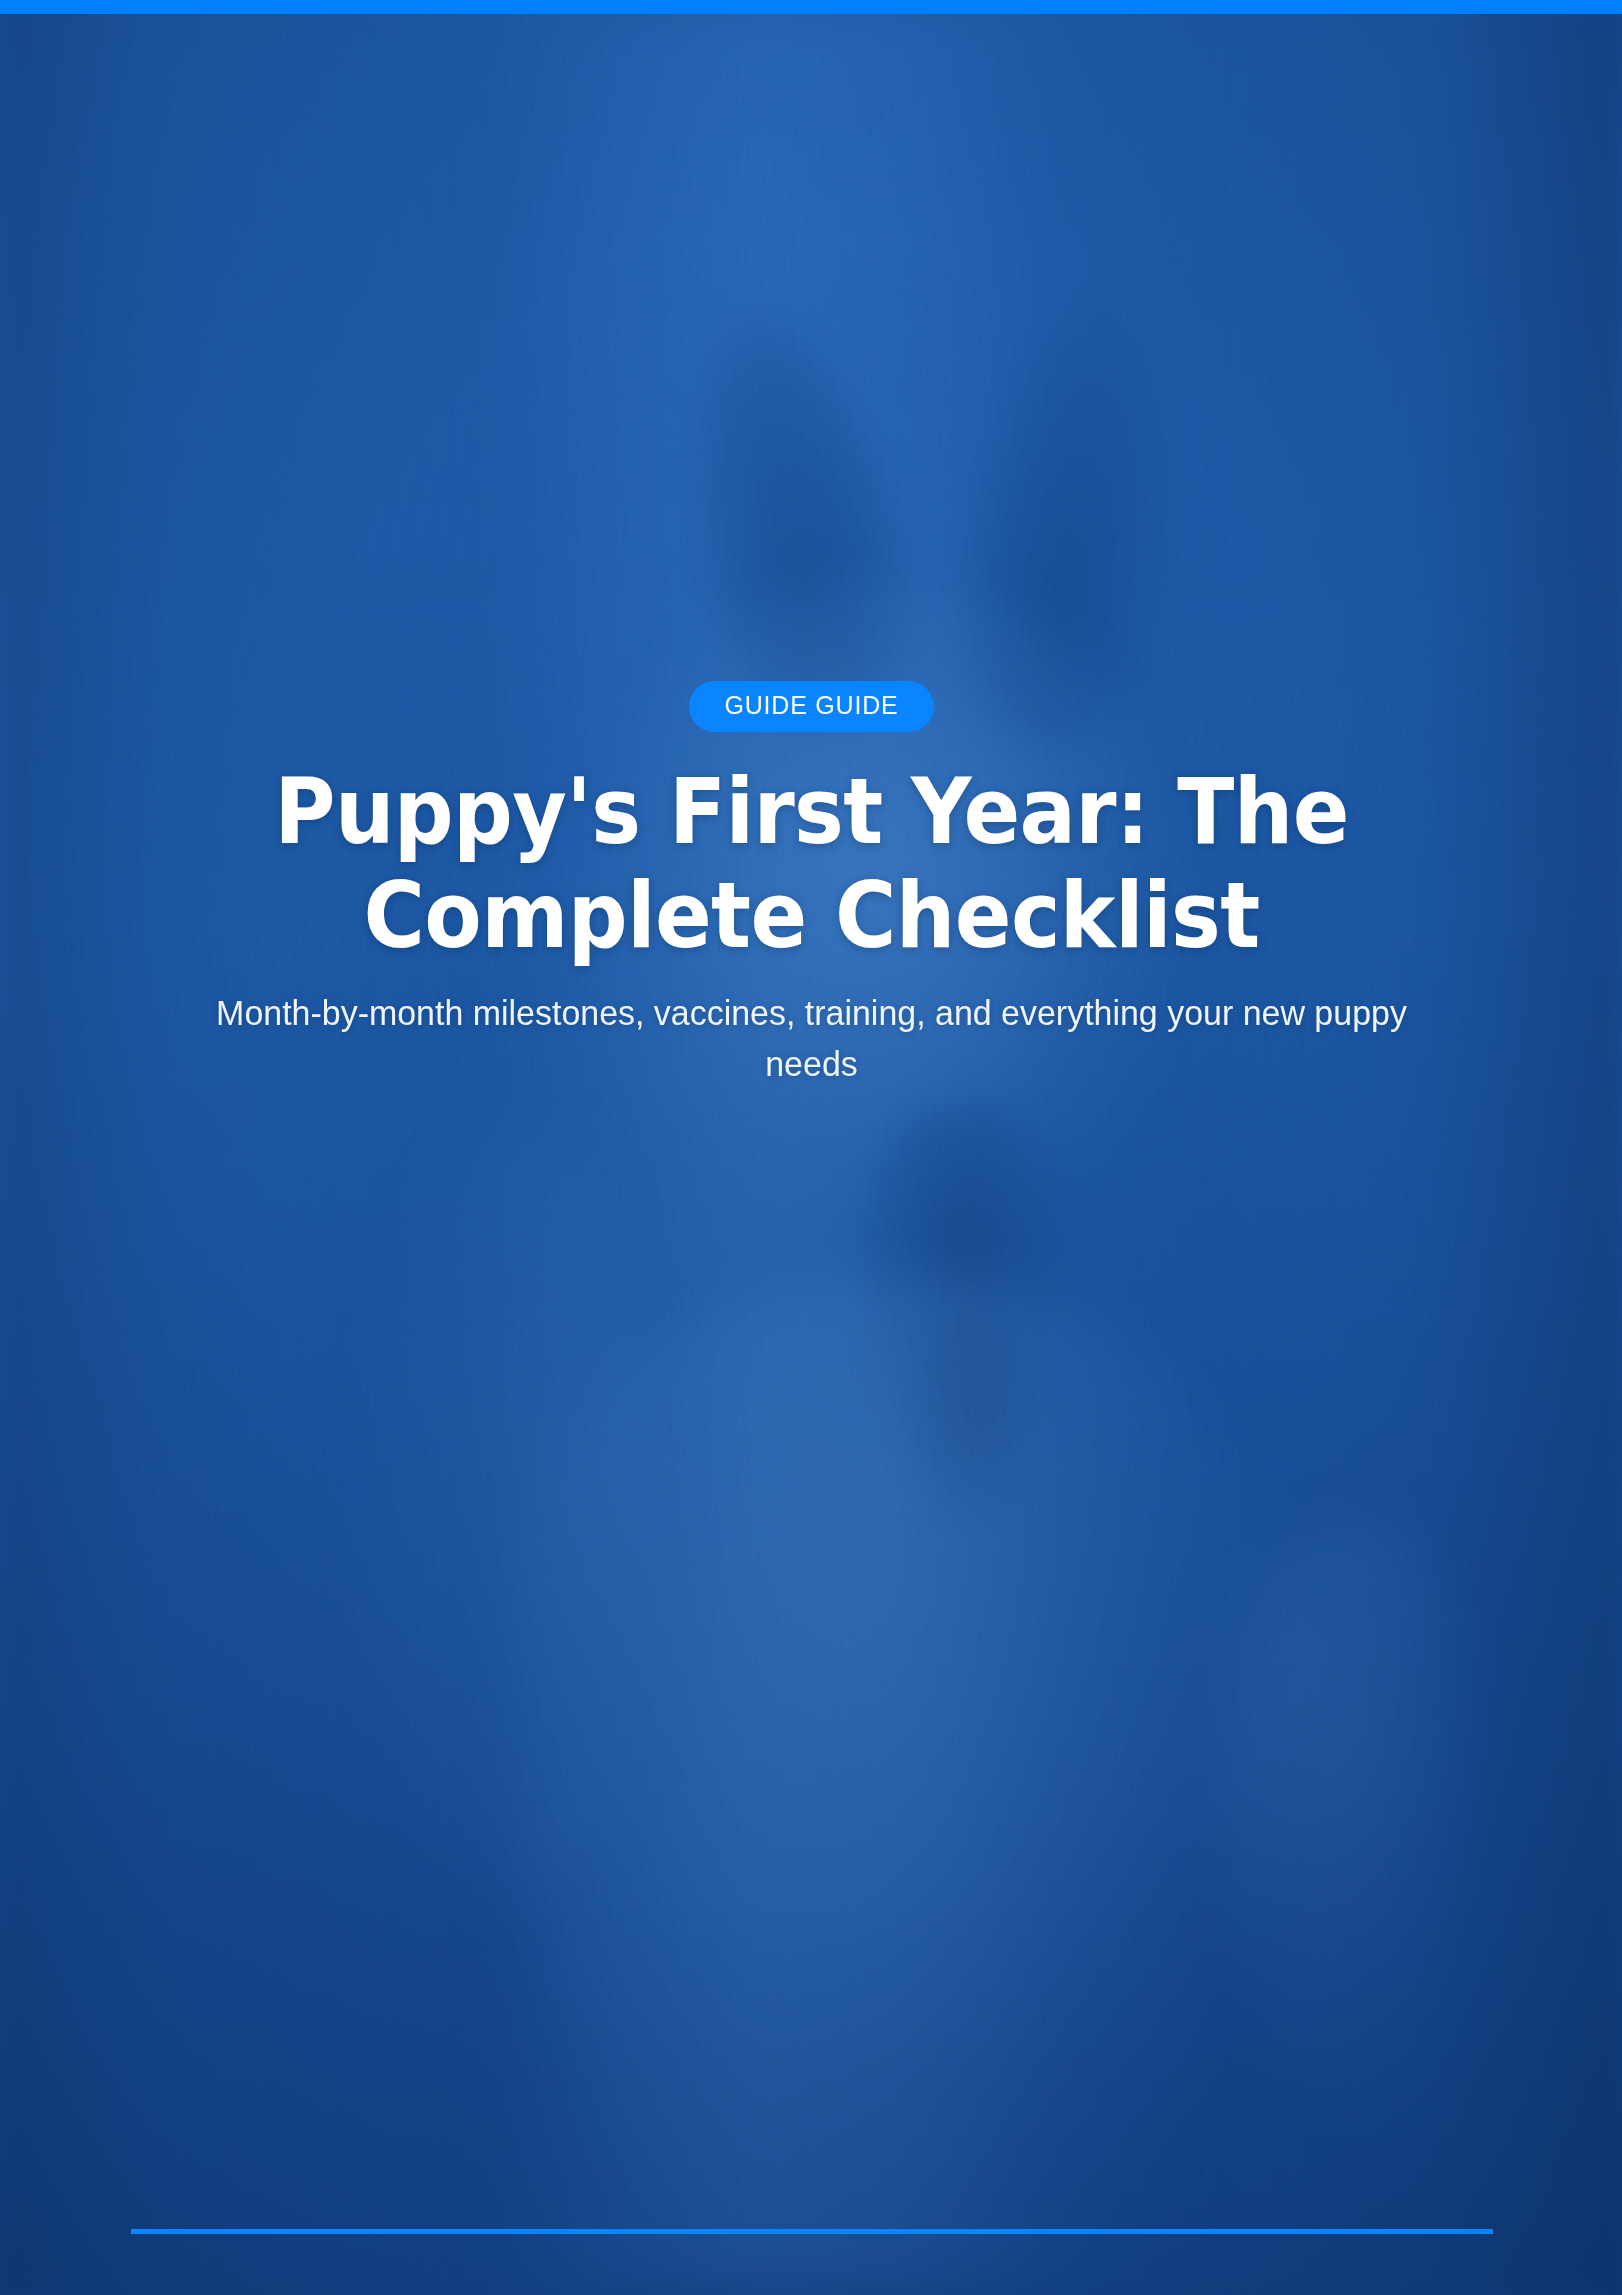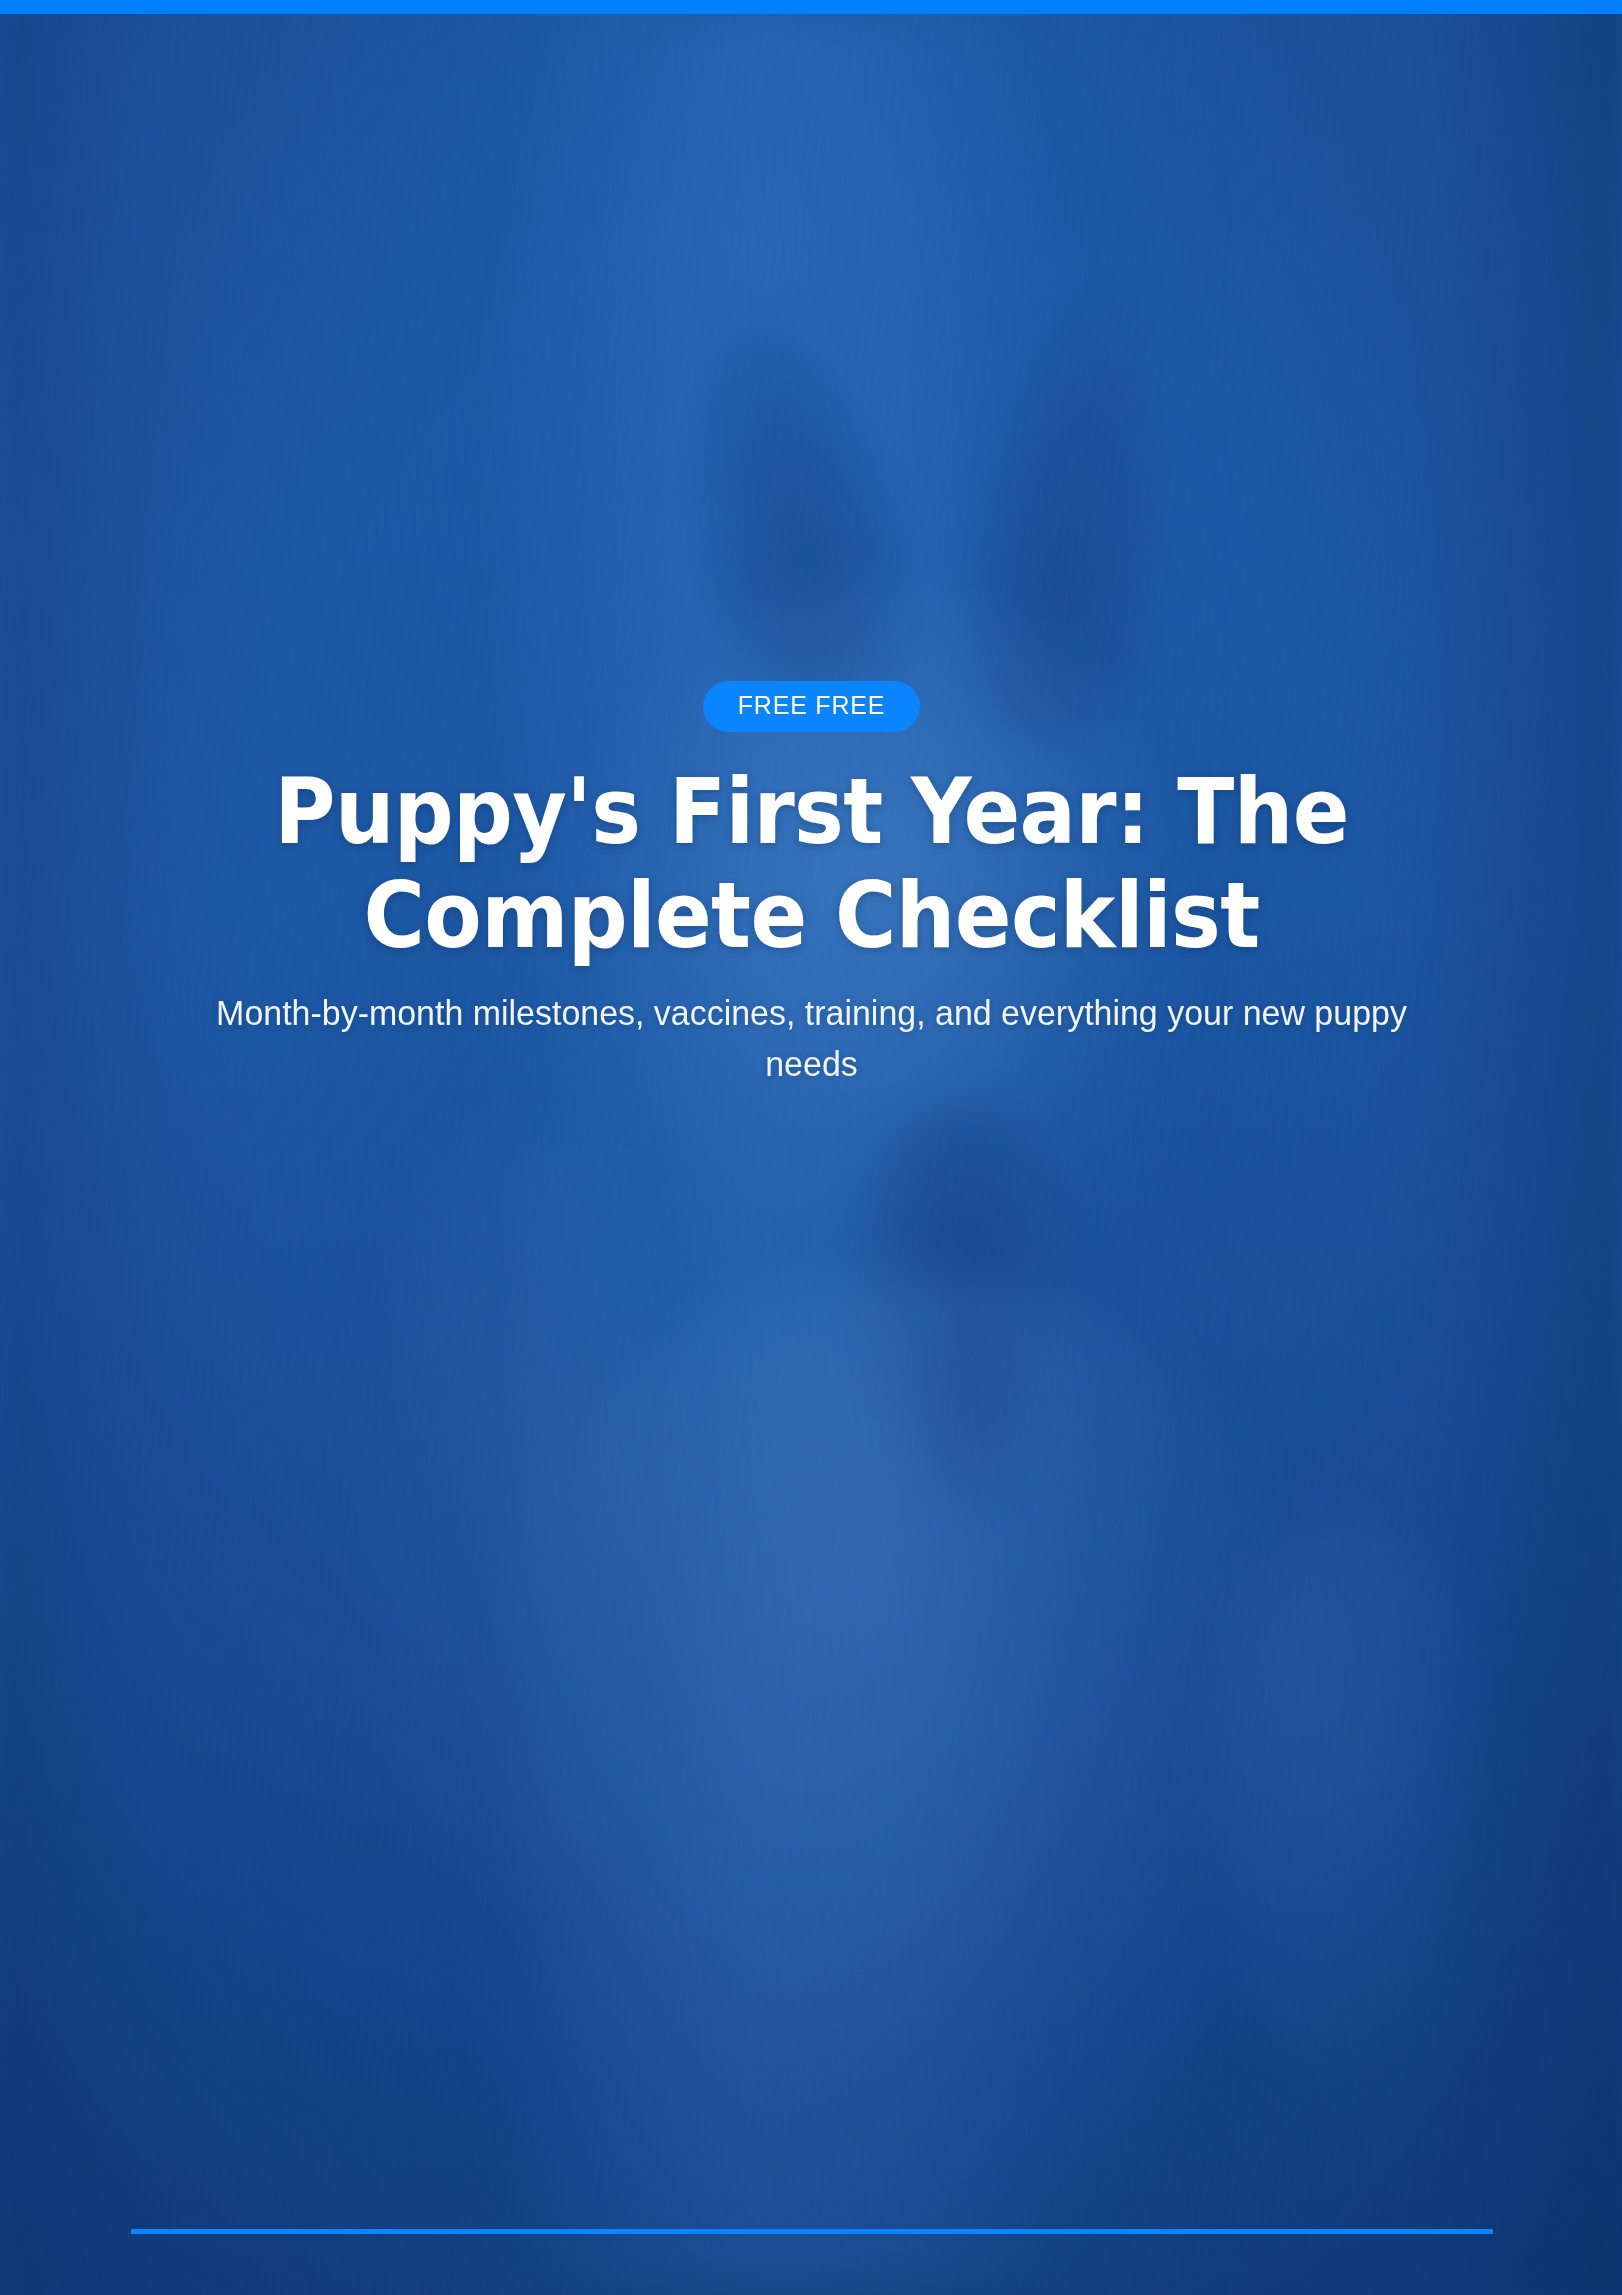--- a/index.html
+++ b/index.html
@@ -326,21 +326,21 @@
     <div class="edge-dark-left"></div>
     <div class="edge-dark-right"></div>
     <div class="blue-wash"></div>
     <div class="blue-tint"></div>
     <div class="vignette"></div>
   </div>
 
   <div class="top-accent-bar"></div>
 
   <div class="hero">
-    <div class="badge">FREE FREE</div>
+    <div class="badge">GUIDE GUIDE</div>
 
     <h1 class="hero-title">Puppy's First Year: The Complete Checklist</h1>
 
     <p class="hero-subtitle">Month-by-month milestones, vaccines, training, and everything your new puppy needs</p>
   </div>
 
   <div class="bottom-rule"></div>
 
 </div>
 

